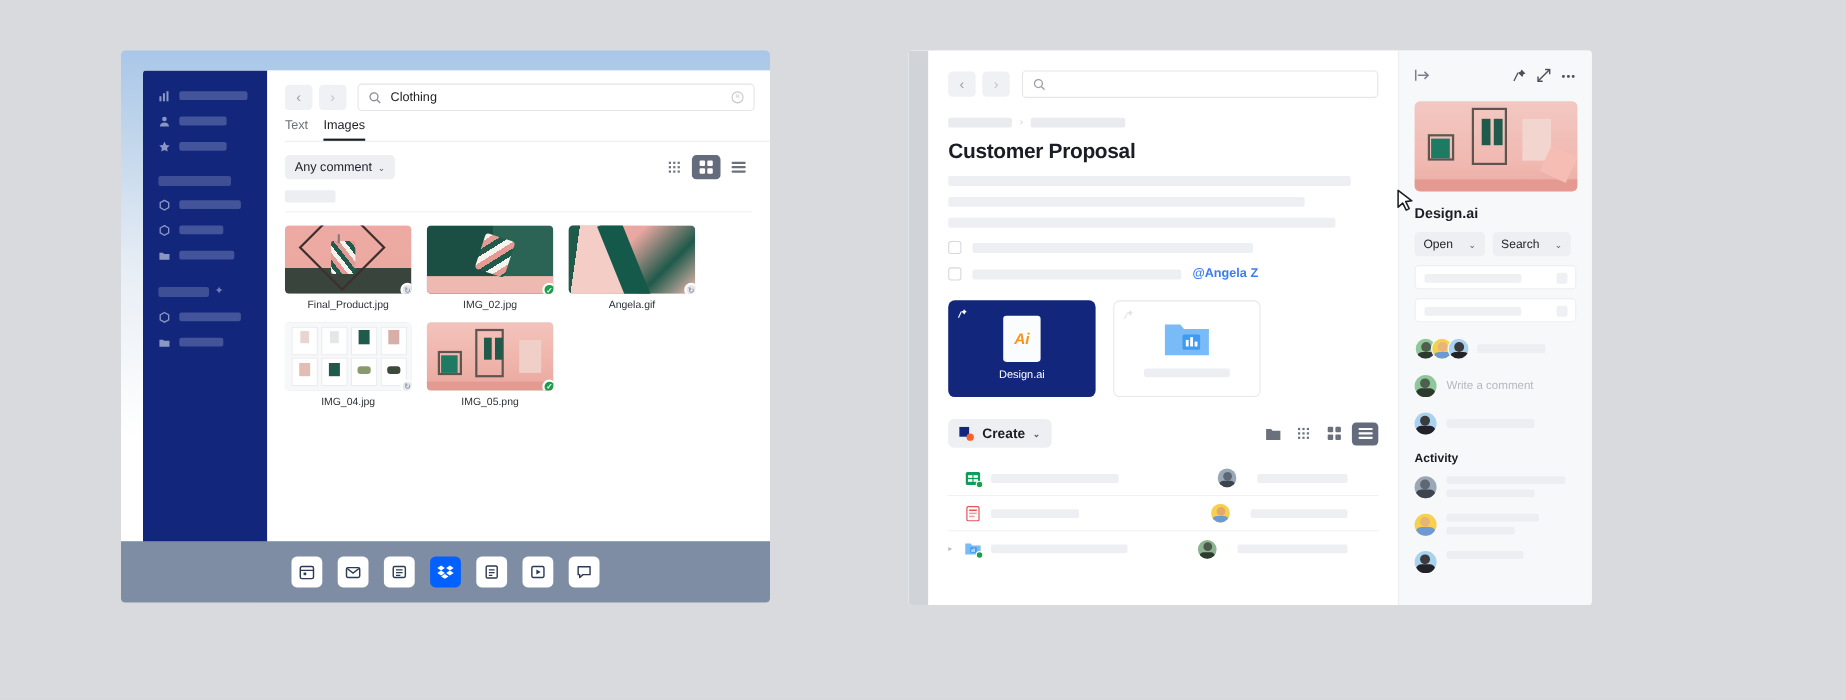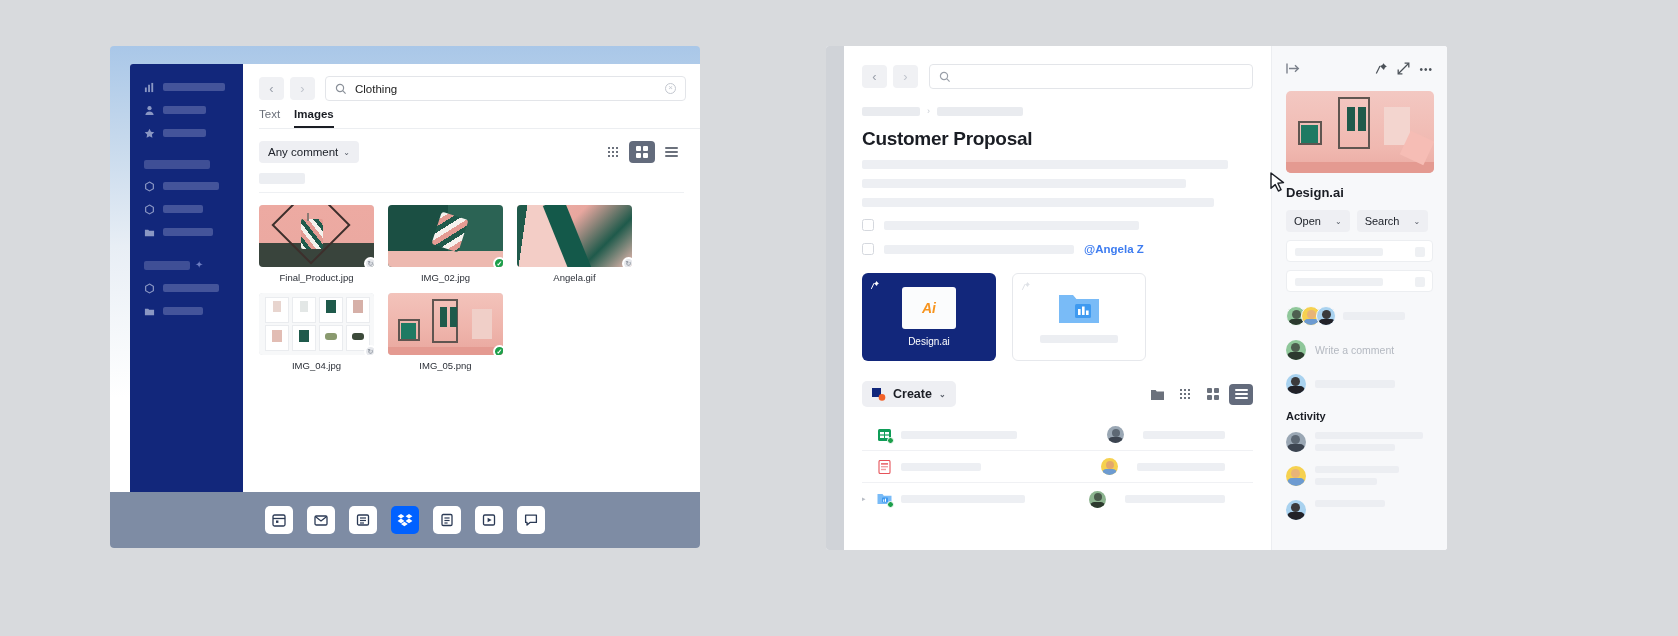--- a/index.html
+++ b/index.html
@@ -53,21 +53,21 @@
   .s-val { font-size: 11.5px; color: #222; }
   .s-clear {
     position: absolute; right: 9px; width: 11px; height: 11px;
     border-radius: 50%; border: 1.3px solid #c3c7cf; color: #c3c7cf;
     font-size: 8px; line-height: 8px; text-align: center;
   }
 
   .lw-title { font-size: 20px; font-weight: bold; color: #1a1d24; margin: 14px 0 0 16px; letter-spacing: -.3px; }
   .lw-tabs { display: flex; margin: 7px 0 0 16px; gap: 14px; border-bottom: 1px solid #eceef1; padding-bottom: 0; width: calc(100% - 16px); }
   .tab { font-size: 11.5px; color: #6b707a; padding-bottom: 6px; }
-  .tab.active { color: #1a1d24; font-weight: bold; border-bottom: 2px solid #1a1d24; }
+  .tab.active { color: #1a1d24; font-weight: normal; border-bottom: 2px solid #1a1d24; }
 
   .lw-filters { display: flex; align-items: center; margin: 12px 16px 0 16px; }
   .folder-chip {
     background: #eeeff3; border-radius: 4px; padding: 5px 9px;
     font-size: 11.5px; color: #20242c; display: flex; align-items: center; gap: 5px;
   }
   .chev { font-size: 8px; color: #555b66; }
   .view-toggles { margin-left: auto; display: flex; gap: 3px; }
   .vbtn { width: 26px; height: 22px; border-radius: 4px; display: flex; align-items: center; justify-content: center; background: #fff; }
   .vbtn.on { background: #636b7c; }
@@ -150,21 +150,21 @@
 
   .cards { display: flex; gap: 16px; margin: 18px 0 0 18px; }
   .card {
     width: 134px; height: 88px; border-radius: 6px; position: relative;
     display: flex; flex-direction: column; align-items: center; justify-content: center;
   }
   .card.sel { background: #12277b; }
   .card.plain { background: #fff; border: 1px solid #e6e8ec; }
   .pin { position: absolute; left: 8px; top: 7px; font-size: 9px; }
   .ai-tile {
-    width: 54px; height: 42px; background: #fbfcfd; border-radius: 3px;
+    width: 34px; height: 42px; background: #fbfcfd; border-radius: 3px;
     display: flex; align-items: center; justify-content: center;
     color: #f7941e; font-size: 14px; font-weight: bold; font-style: italic;
   }
   .card-cap { font-size: 10px; color: #fff; margin-top: 7px; }
   .card-ghost { width: 78px; height: 8px; border-radius: 2px; background: #eceef2; margin-top: 10px; }
 
   .rw-toolbar { display: flex; align-items: center; margin: 20px 18px 0 18px; }
   .create-btn {
     background: #eeeff3; border-radius: 5px; padding: 6px 10px;
     display: flex; align-items: center; gap: 7px;

